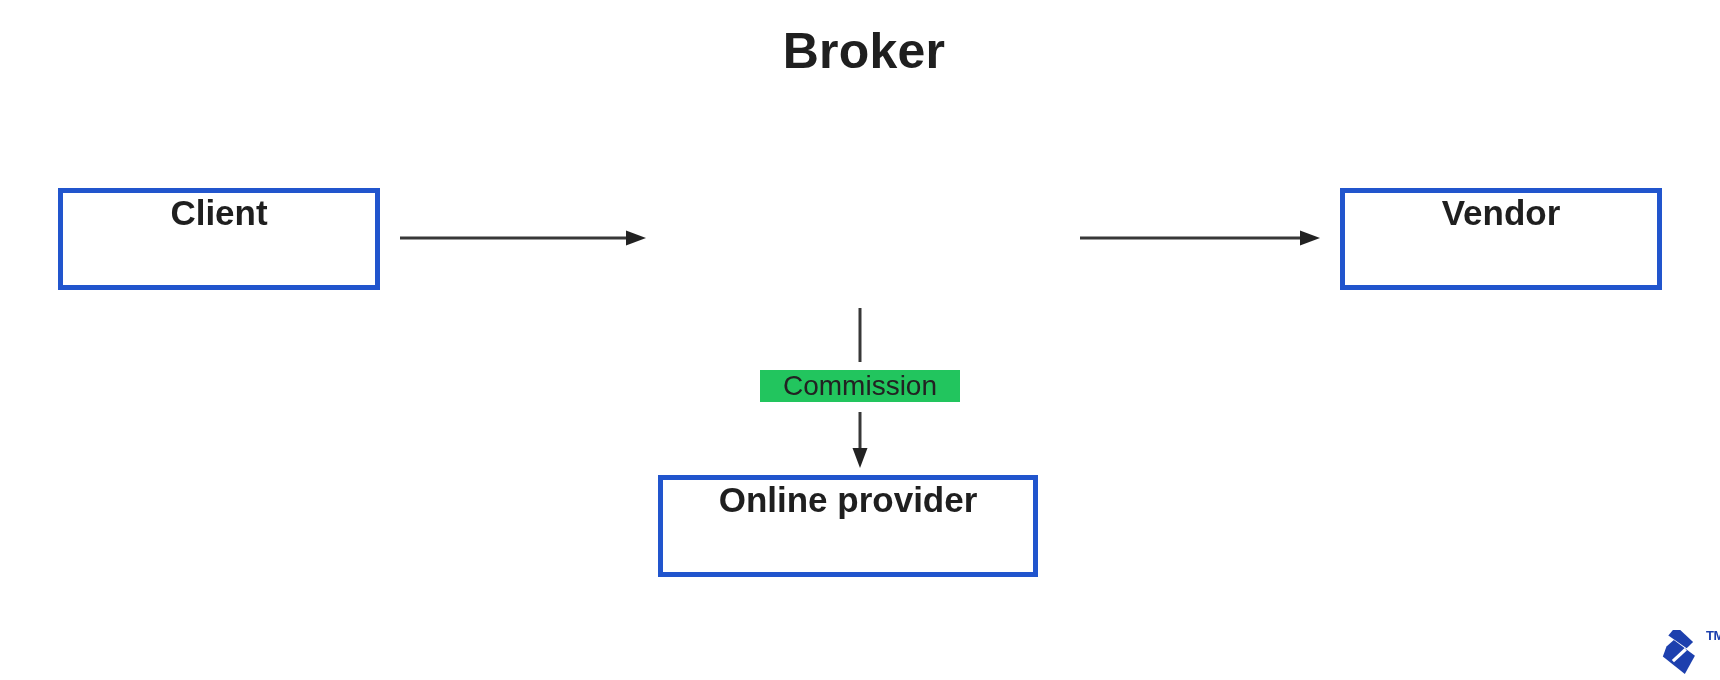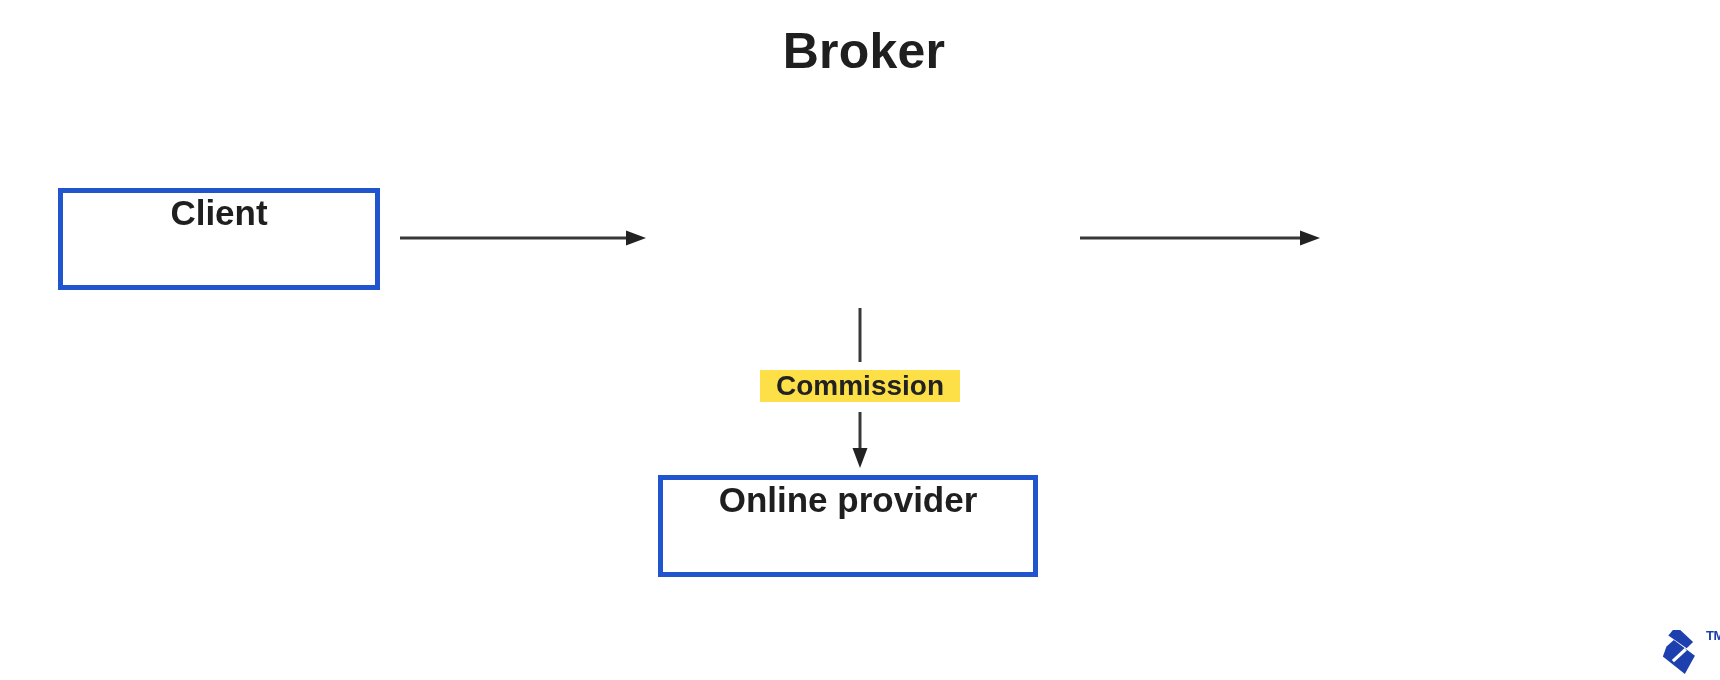--- a/index.html
+++ b/index.html
@@ -63,23 +63,23 @@
     fill: #222222;
     stroke: none;
   }
   .edge-label {
     position: absolute;
     left: 760px;
     top: 370px;
     width: 200px;
     text-align: center;
     font-size: 28px;
-    font-weight: 700;
+    font-weight: 400;
     color: #222222;
-    background: #fde047;
+    background: #22c55e;
   }
   .brand {
     position: absolute;
     left: 1661px;
     top: 627px;
     display: flex;
     align-items: flex-start;
   }
   .brand .tm {
     font-size: 13px;
@@ -96,20 +96,23 @@
 
 <div class="canvas">
 
   <div class="title">Broker</div>
 
   <div class="node node-client">
     <span class="label">Client</span>
   </div>
 
 
+  <div class="node node-vendor">
+    <span class="label">Vendor</span>
+  </div>
 
   <div class="node node-online-provider">
     <span class="label">Online provider</span>
   </div>
 
   <svg class="edges-layer" viewBox="0 0 1720 680" xmlns="http://www.w3.org/2000/svg">
 
     <line class="edge-line" x1="400" y1="238" x2="628" y2="238"></line>
     <polygon class="arrowhead" points="646,238 626,230.5 626,245.5"></polygon>
 

